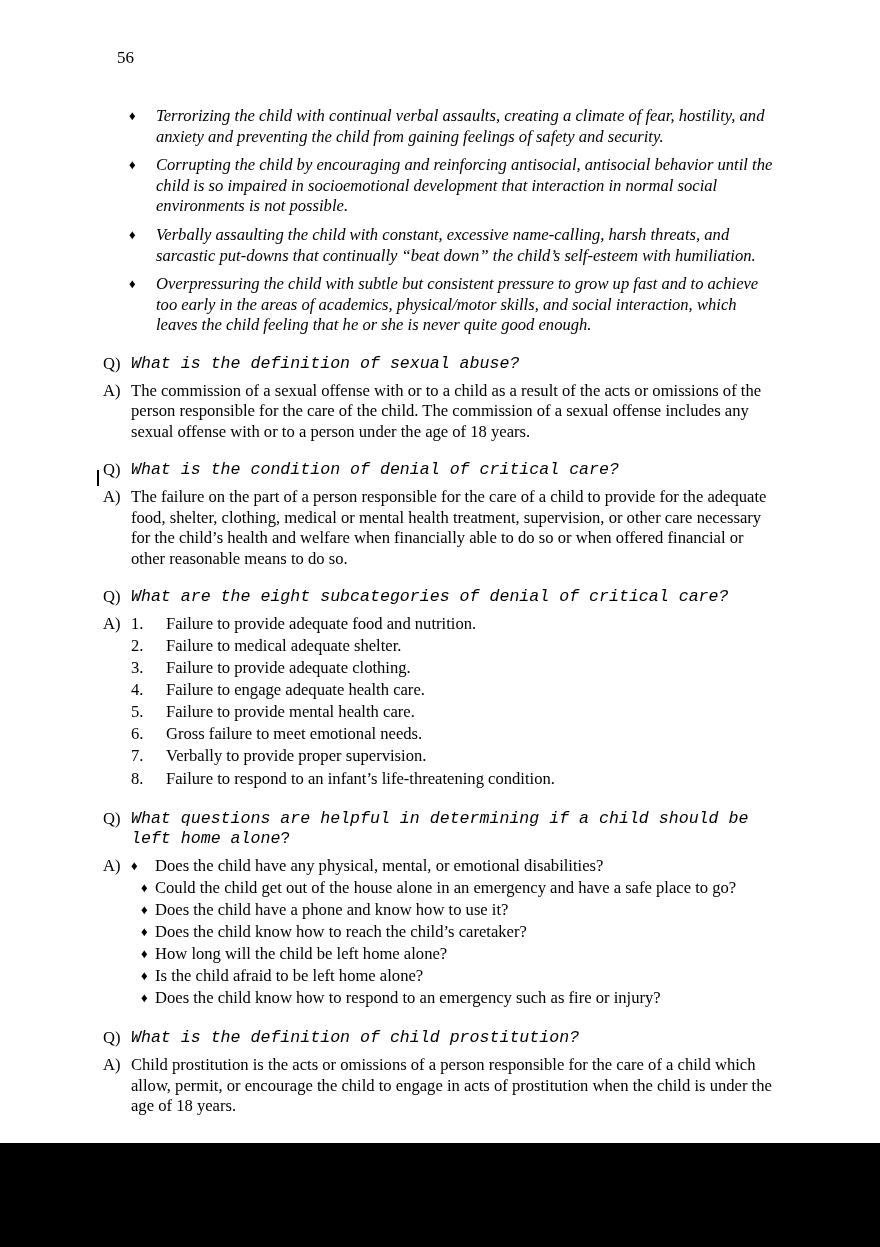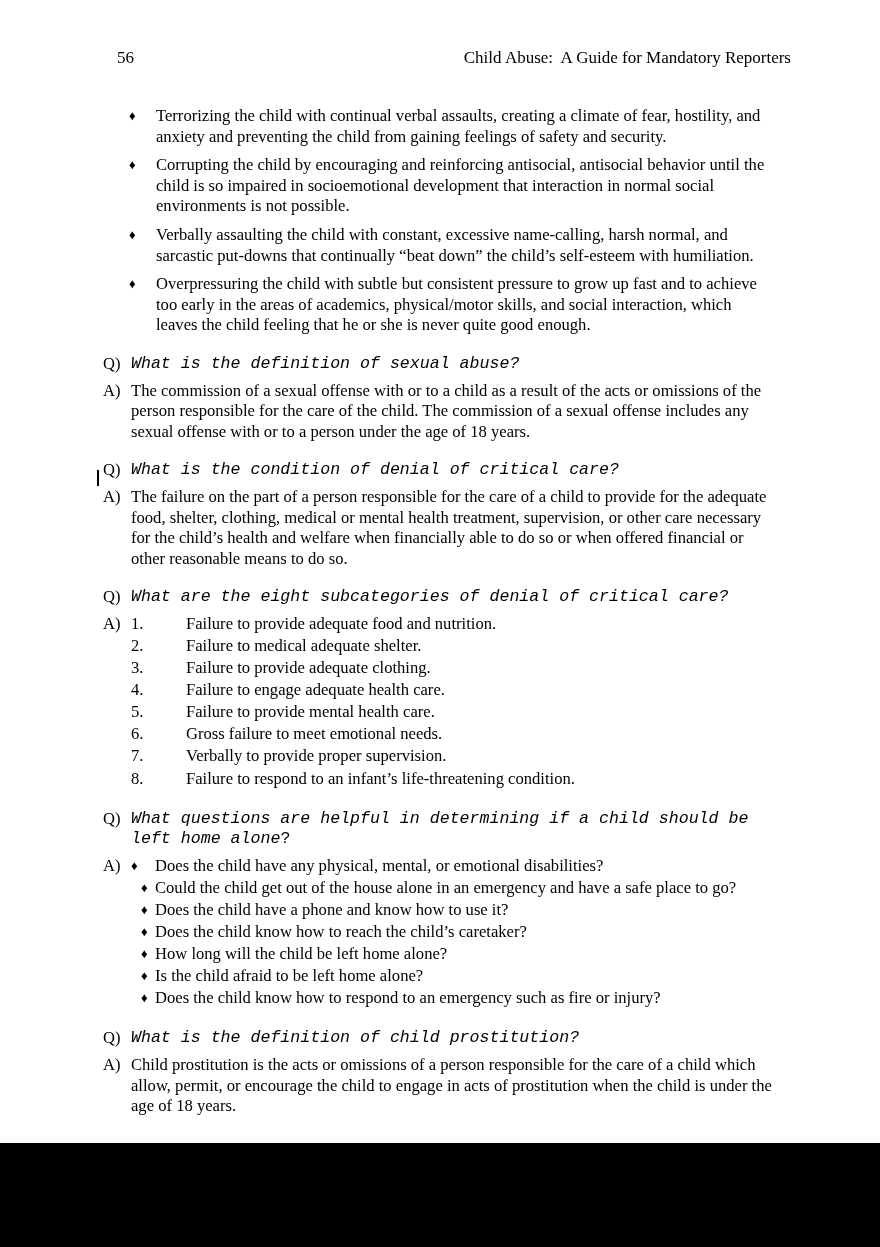--- a/index.html
+++ b/index.html
@@ -63,20 +63,21 @@
     flex: 0 0 auto;
     width: 27px;
     font-size: 13px;
     line-height: 20.6px;
     padding-left: 26px;
     box-sizing: content-box;
   }
   .bullet-text {
     flex: 1 1 auto;
     padding-right: 0;
+    font-style: italic;
   }
 
   
   .qa-block { margin-top: 18px; }
   .qa-row {
     display: flex;
     align-items: flex-start;
   }
   .qa-label {
     flex: 0 0 auto;
@@ -101,21 +102,21 @@
   }
   .num-item {
     display: flex;
     align-items: flex-start;
     margin-bottom: 1.5px;
   }
   .num-marker {
     flex: 0 0 auto;
     width: 35px;
   }
-  .num-text { flex: 1 1 auto; margin-left: 20px; }
+  .num-text { flex: 1 1 auto; }
 
   
   .sub-bullets {
     list-style: none;
     margin: 0;
     padding: 0;
   }
   .sub-bullet-item {
     display: flex;
     align-items: flex-start;
@@ -153,40 +154,39 @@
     background: #000000;
   }
 </style>
 </head>
 <body>
 
 <div class="page">
 
   <div class="running-head">
     <span class="folio">56</span>
-    <span class="head-title">Child Abuse:  A Guide for Mandatory Reporters</span>
   </div>
 
   <div class="content">
 
     <div class="bullet-block">
 
       <div class="bullet-row">
         <span class="bullet-mark">♦</span>
         <span class="bullet-text">Terrorizing the child with continual verbal assaults, creating a climate of fear, hostility, and anxiety and preventing the child from gaining feelings of safety and security.</span>
       </div>
 
       <div class="bullet-row">
         <span class="bullet-mark">♦</span>
         <span class="bullet-text">Corrupting the child by encouraging and reinforcing antisocial, antisocial behavior until the child is so impaired in socioemotional development that interaction in normal social environments is not possible.</span>
       </div>
 
       <div class="bullet-row">
         <span class="bullet-mark">♦</span>
-        <span class="bullet-text">Verbally assaulting the child with constant, excessive name-calling, harsh normal, and sarcastic put-downs that continually “beat down” the child’s self-esteem with humiliation.</span>
+        <span class="bullet-text">Verbally assaulting the child with constant, excessive name-calling, harsh threats, and sarcastic put-downs that continually “beat down” the child’s self-esteem with humiliation.</span>
       </div>
 
       <div class="bullet-row">
         <span class="bullet-mark">♦</span>
         <span class="bullet-text">Overpressuring the child with subtle but consistent pressure to grow up fast and to achieve too early in the areas of academics, physical/motor skills, and social interaction, which leaves the child feeling that he or she is never quite good enough.</span>
       </div>
 
     </div>
 
     <div class="qa-block">

